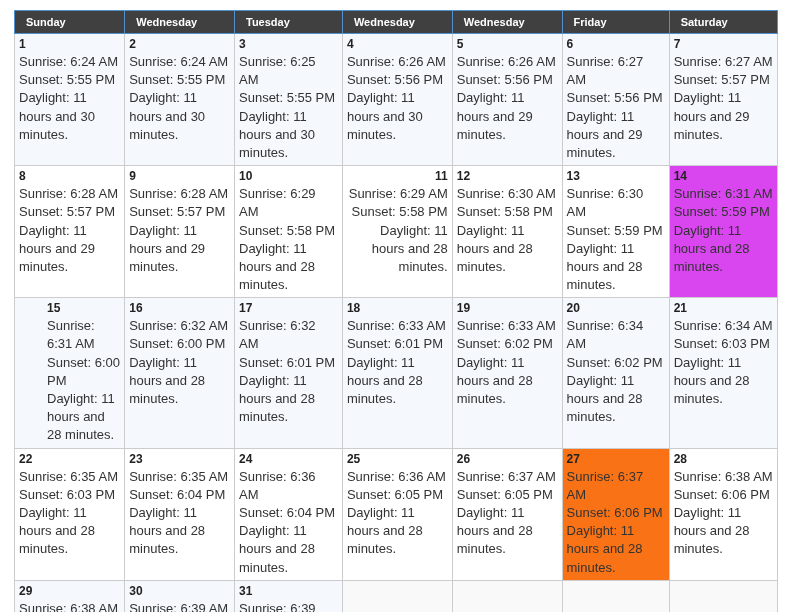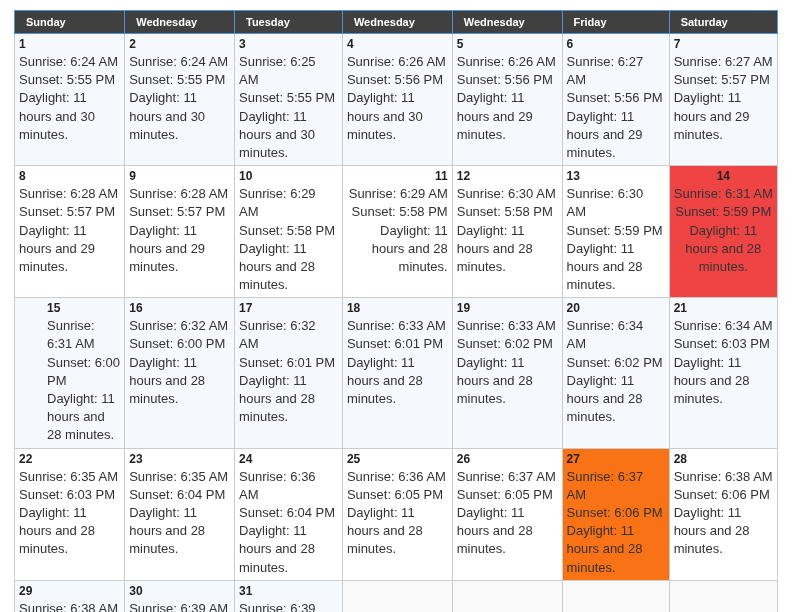--- a/index.html
+++ b/index.html
@@ -163,21 +163,21 @@
             <div class="day-info">Sunrise: 6:29 AM<br>Sunset: 5:58 PM<br>Daylight: 11 hours and 28 minutes.</div>
           </td>
           <td style="background: rgb(255, 255, 255);">
             <span class="day-num">12</span>
             <div class="day-info">Sunrise: 6:30 AM<br>Sunset: 5:58 PM<br>Daylight: 11 hours and 28 minutes.</div>
           </td>
           <td style="background: rgb(255, 255, 255);">
             <span class="day-num">13</span>
             <div class="day-info">Sunrise: 6:30 AM<br>Sunset: 5:59 PM<br>Daylight: 11 hours and 28 minutes.</div>
           </td>
-          <td style="background: #ef4444; text-align: center;">
+          <td style="background: #d946ef;">
             <span class="day-num">14</span>
             <div class="day-info">Sunrise: 6:31 AM<br>Sunset: 5:59 PM<br>Daylight: 11 hours and 28 minutes.</div>
           </td>
         </tr>
         <tr>
           <td style="background: rgb(245, 248, 252); padding-left: 32px;">
             <span class="day-num">15</span>
             <div class="day-info">Sunrise: 6:31 AM<br>Sunset: 6:00 PM<br>Daylight: 11 hours and 28 minutes.</div>
           </td>
           <td style="background: rgb(245, 248, 252);">

